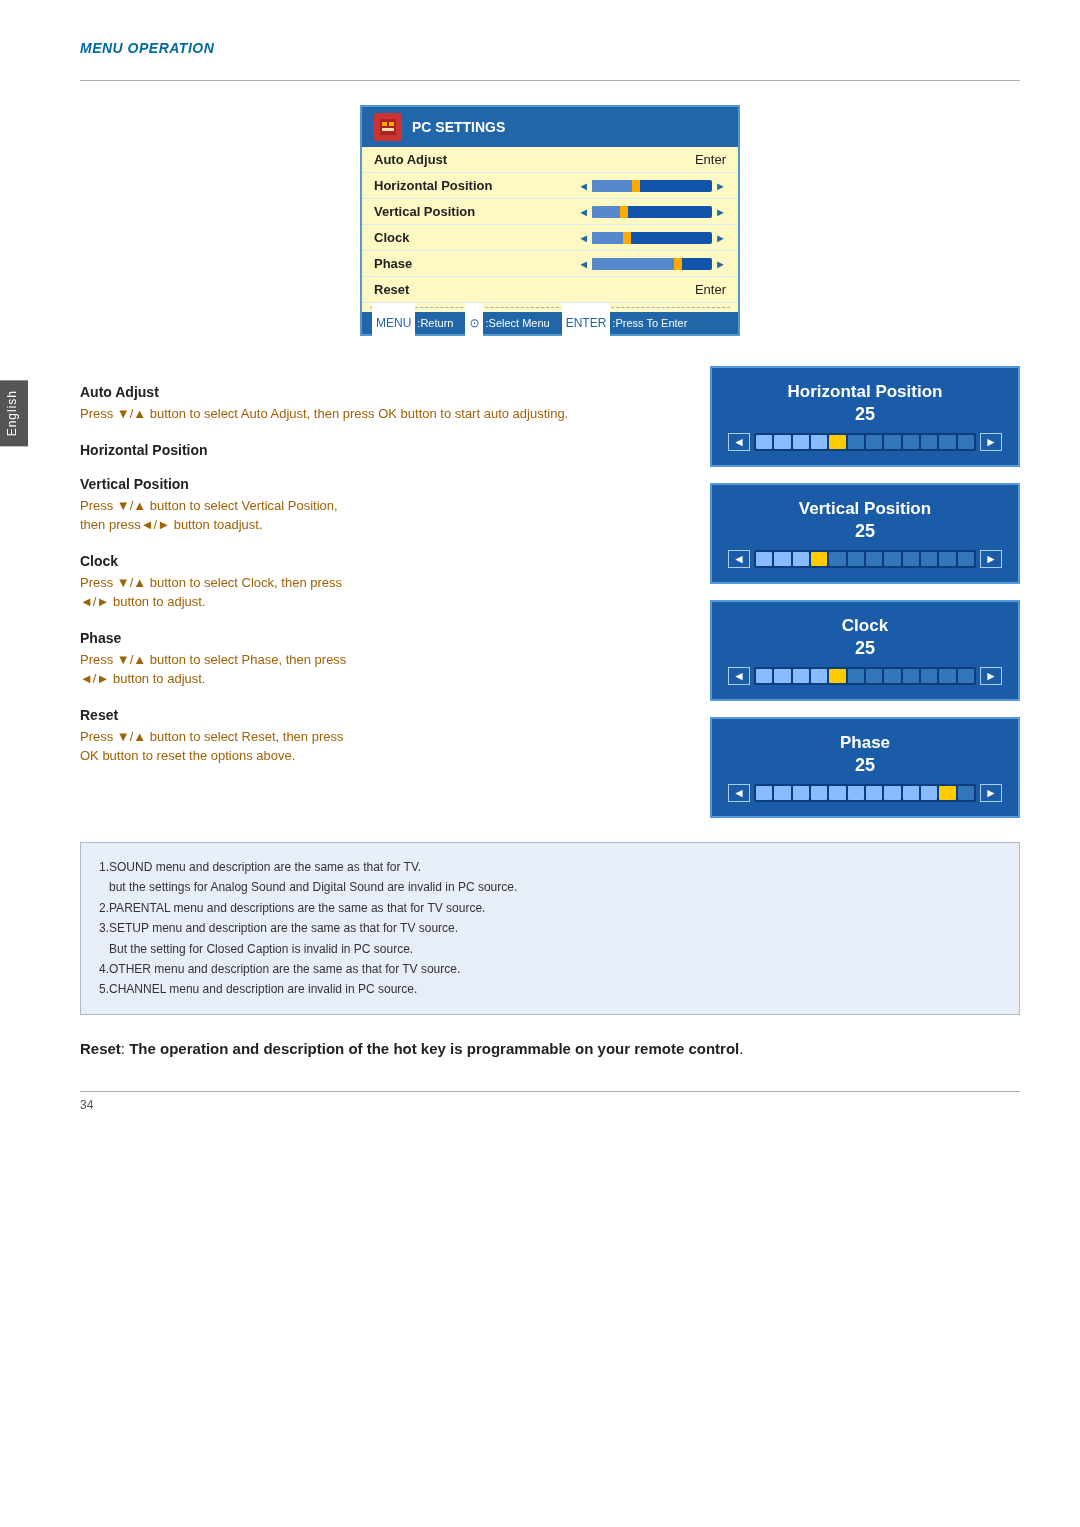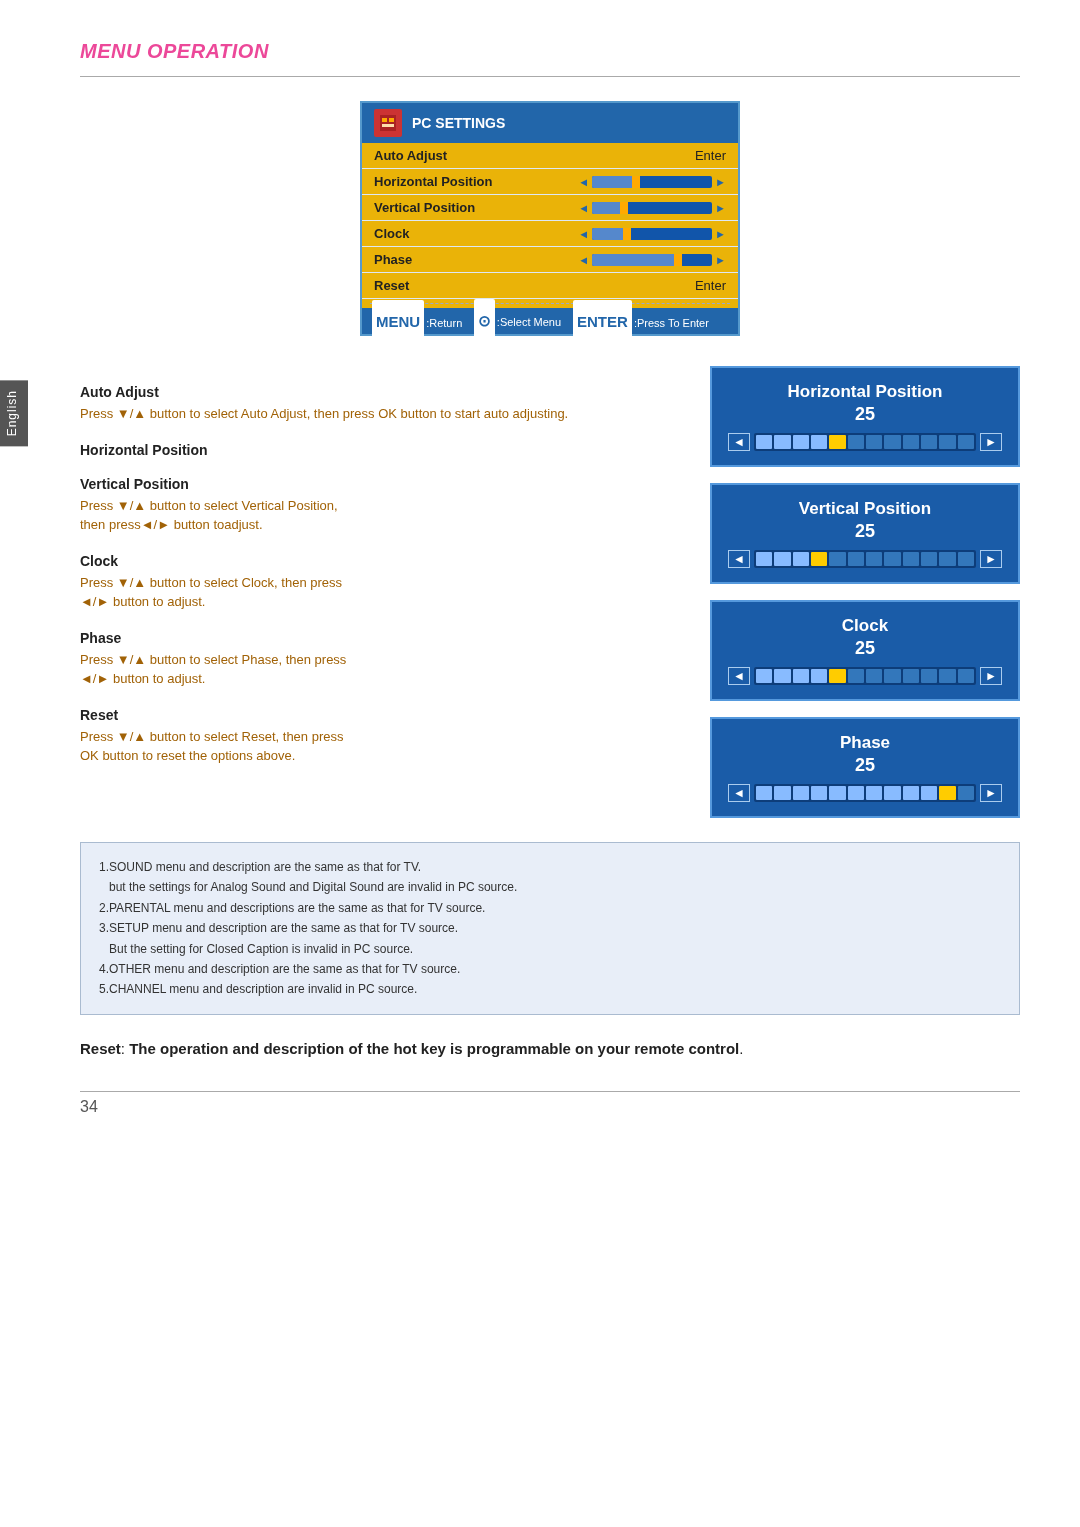--- a/index.html
+++ b/index.html
@@ -26,43 +26,43 @@
       writing-mode: vertical-rl;
       transform: rotate(180deg);
       text-align: center;
       padding: 10px 5px;
       letter-spacing: 1px;
     }
 
     
     .page-title {
       font-style: italic;
-      font-size: 20px;
-      font-weight: bold;
-      color: #ec4899;
-      margin-bottom: 13px;
+      font-size: 14px;
+      font-weight: bold;
+      color: #0369a1;
+      margin-bottom: 24px;
       letter-spacing: 0.5px;
     }
 
     .top-divider {
       border: none;
       border-top: 1px solid #aaa;
       margin-bottom: 24px;
     }
 
     
     .pc-settings-container {
       display: flex;
       justify-content: center;
       margin-bottom: 30px;
     }
 
     .pc-settings-box {
       border: 2px solid #5599cc;
-      background: #eab308;
+      background: #fef9c3;
       width: 380px;
     }
 
     .pc-settings-header {
       background: #2266aa;
       color: #fff;
       padding: 6px 12px;
       font-weight: bold;
       font-size: 14px;
       display: flex;
@@ -149,22 +149,22 @@
       font-size: 11px;
       padding: 4px 10px;
       display: flex;
       gap: 12px;
       align-items: center;
     }
 
     .footer-key {
       background: #fff;
       color: #2266aa;
-      font-size: 15px;
-      font-weight: bold;
+      font-size: 12px;
+      font-weight: normal;
       padding: 13px 4px;
       border-radius: 2px;
       margin-right: 2px;
     }
 
     
     .section-heading {
       font-weight: bold;
       font-size: 14px;
       margin-bottom: 4px;
@@ -281,21 +281,21 @@
     }
 
     .bottom-divider {
       border: none;
       border-top: 1px solid #aaa;
       margin-top: 30px;
       margin-bottom: 6px;
     }
 
     .page-number {
-      font-size: 16px;
+      font-size: 12px;
       color: #555;
     }
   </style>
 </head>
 <body>
 
 <div class="sidebar-label">English</div>
 
 <div class="page-title">MENU OPERATION</div>
 <hr class="top-divider">

